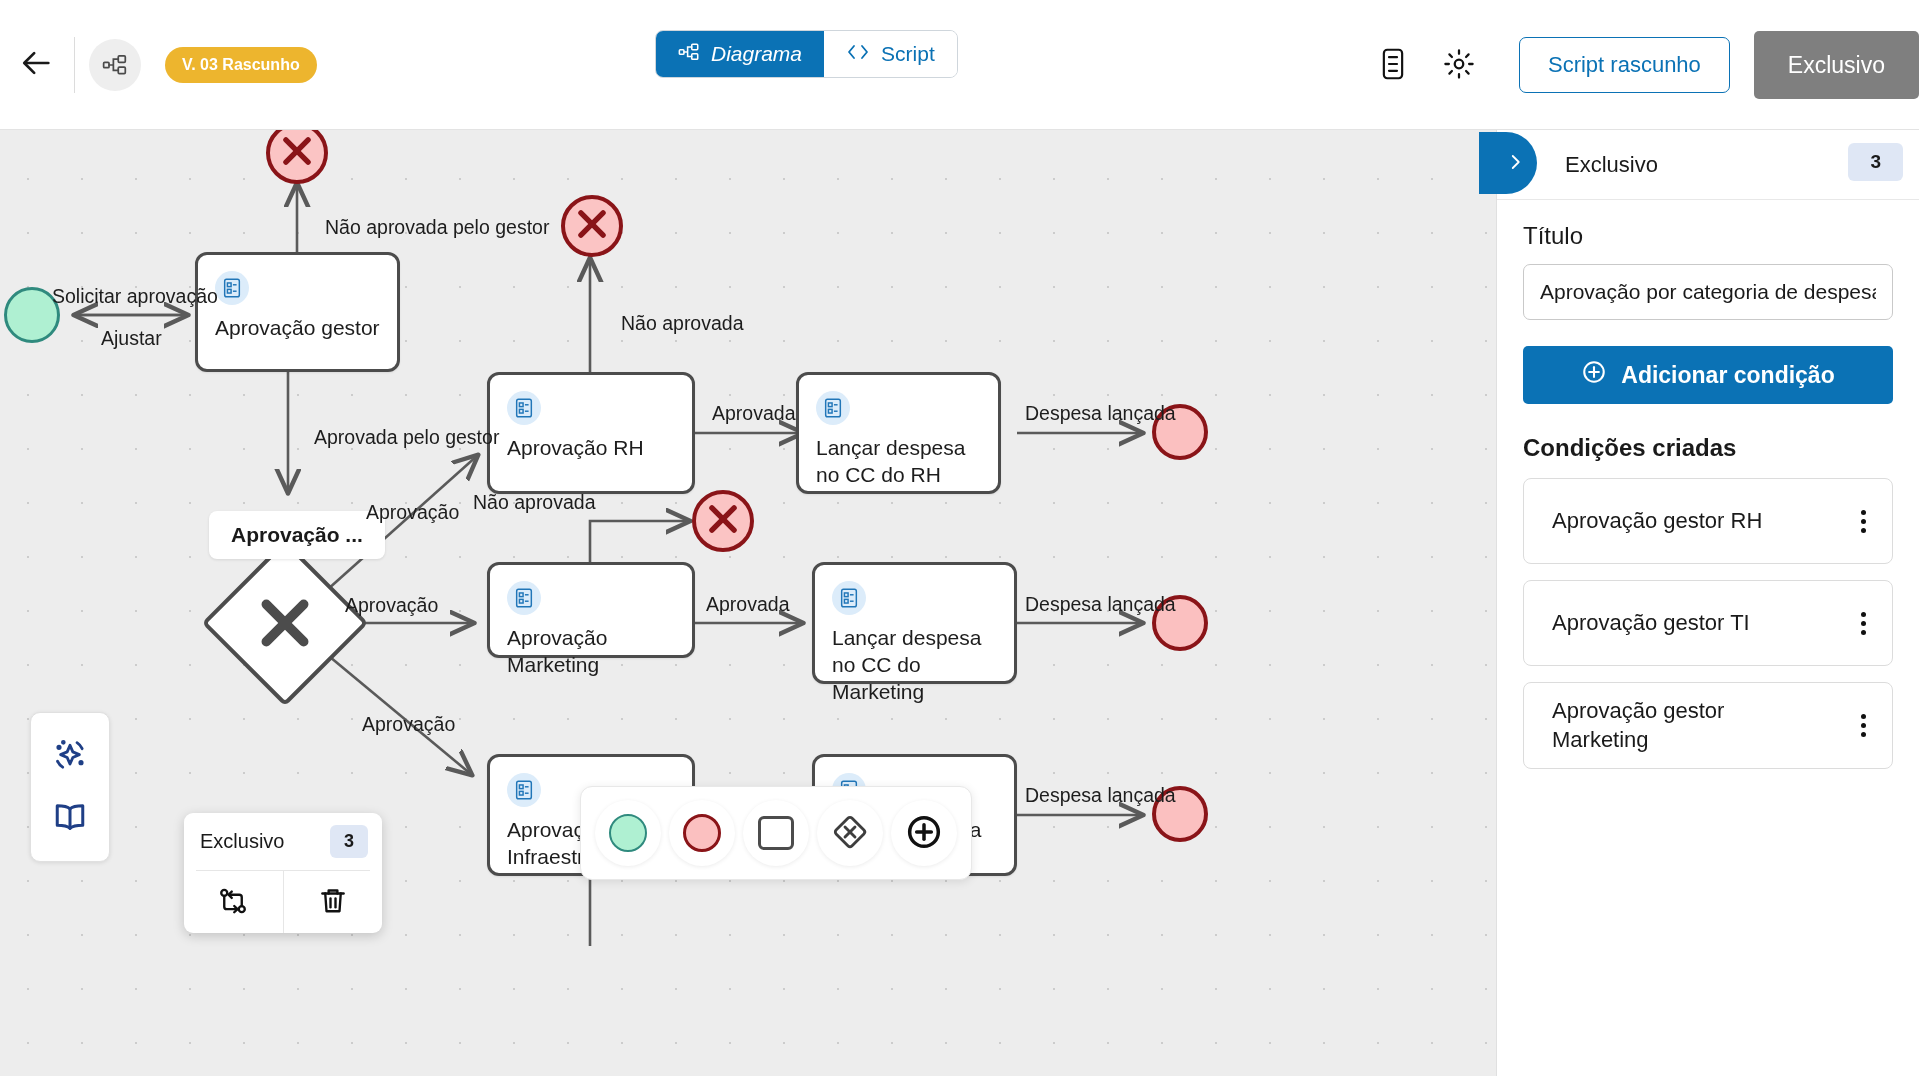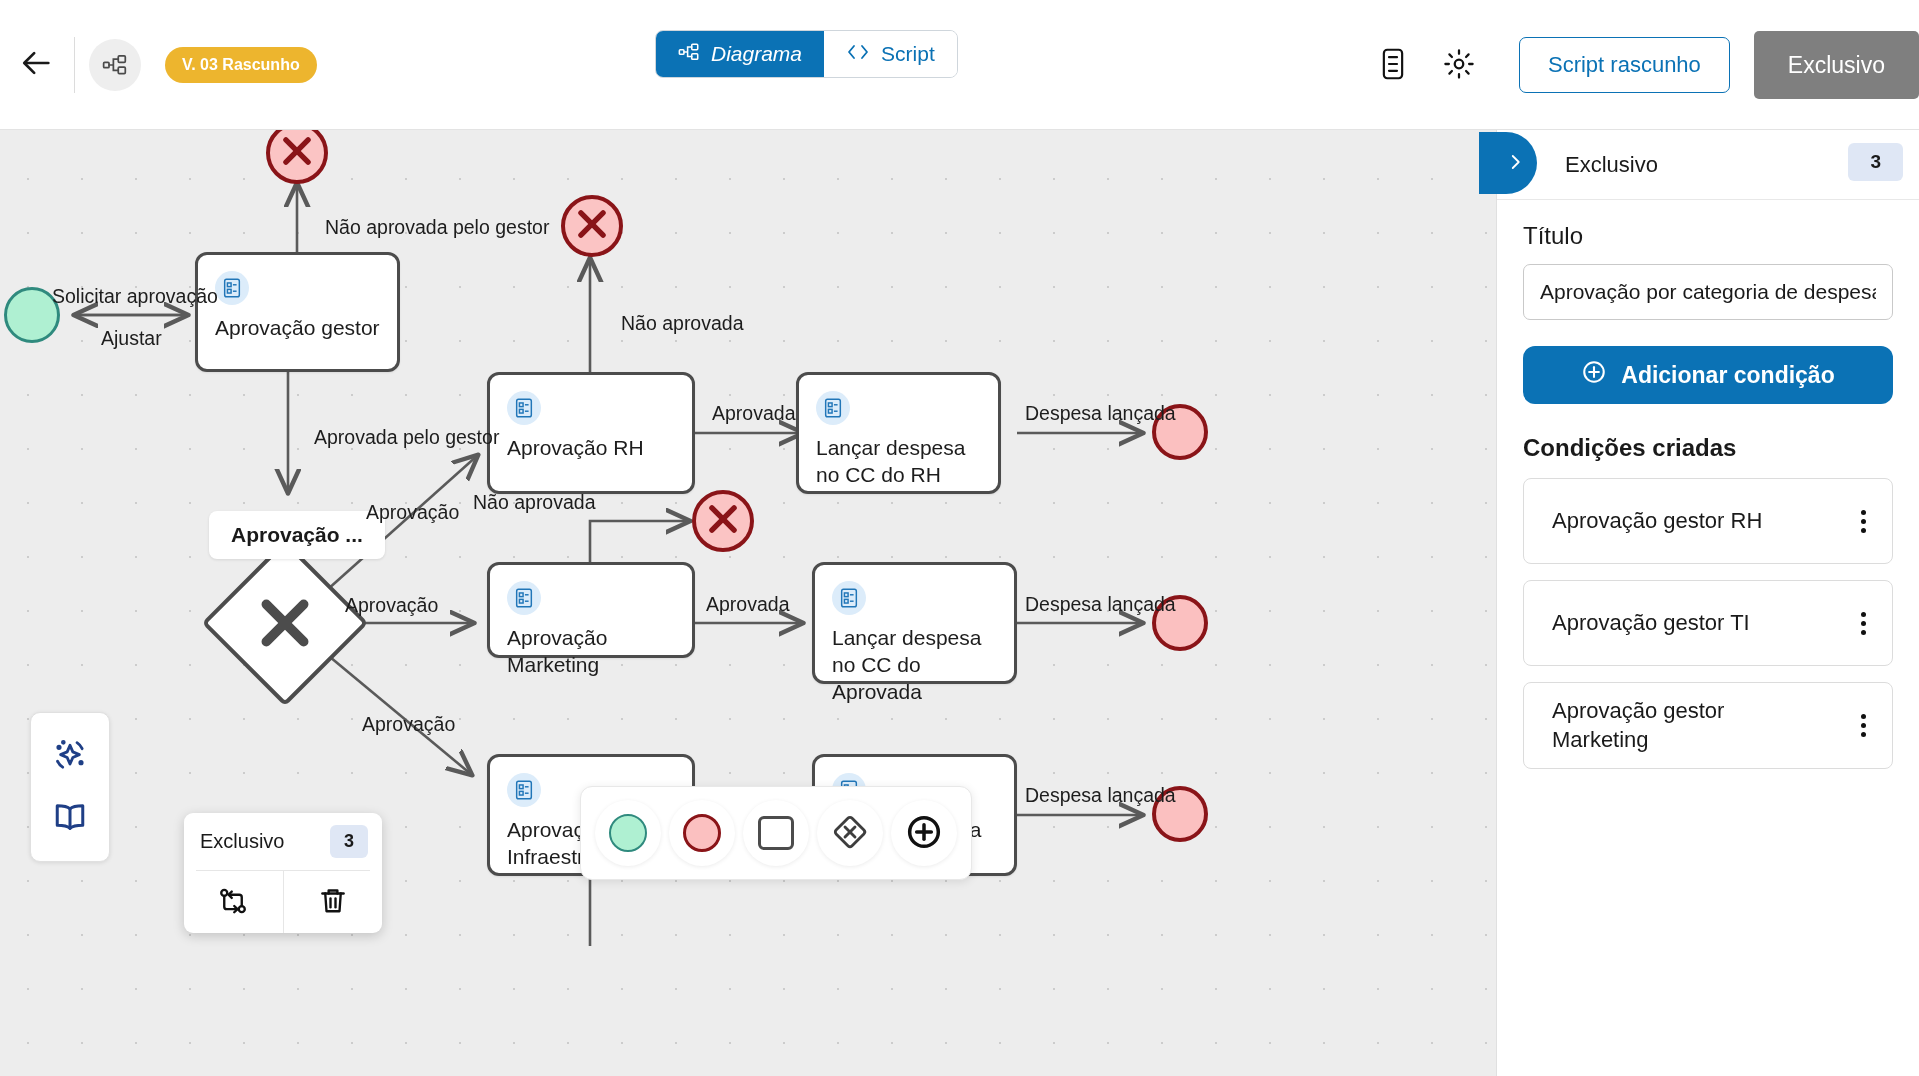--- a/index.html
+++ b/index.html
@@ -241,21 +241,21 @@
   .panel-body { padding: 22px 26px 0 26px; }
   .field-label { font-size: 24px; color: #1a1a1a; margin-bottom: 14px; }
   .text-input {
     width: 100%; height: 56px;
     border: 1px solid #c9c9c9; border-radius: 7px;
     padding: 0 16px; font-size: 21px; color: #1a1a1a;
     font-family: "Liberation Sans", sans-serif; background: #fff;
   }
   .btn-primary {
     width: 100%; height: 58px; margin-top: 26px;
-    background: #0b72b5; color: #ffffff; border: none; border-radius: 12px;
+    background: #0b72b5; color: #ffffff; border: none; border-radius: 5px;
     font-size: 23px; font-weight: 600; cursor: pointer;
     display: flex; align-items: center; justify-content: center; gap: 14px;
     font-family: "Liberation Sans", sans-serif;
   }
   .section-title {
     font-size: 24px; font-weight: 700; color: #1a1a1a;
     margin-top: 30px; margin-bottom: 16px;
   }
   .cond-card {
     border: 1px solid #dcdcdc; border-radius: 8px;
@@ -460,21 +460,21 @@
   <div class="task" style="left:812px; top:432px; width:205px; height:122px;">
     <div class="task-ico">
       <svg width="22" height="22" viewBox="0 0 24 24" fill="none" stroke="#2176b8" stroke-width="1.6">
         <rect x="4" y="2.5" width="16" height="19" rx="2"></rect>
         <rect x="7" y="6.5" width="4" height="4"></rect>
           <path d="M13 8.5h4"></path>
         <rect x="7" y="13.5" width="4" height="4"></rect>
           <path d="M13 15.5h4"></path>
       </svg>
     </div>
-    <div class="task-label">Lançar despesa no CC do Aprovada</div>
+    <div class="task-label">Lançar despesa no CC do Marketing</div>
   </div>
 
   <div class="task" style="left:487px; top:624px; width:208px; height:122px;">
     <div class="task-ico">
       <svg width="22" height="22" viewBox="0 0 24 24" fill="none" stroke="#2176b8" stroke-width="1.6">
         <rect x="4" y="2.5" width="16" height="19" rx="2"></rect>
         <rect x="7" y="6.5" width="4" height="4"></rect>
           <path d="M13 8.5h4"></path>
         <rect x="7" y="13.5" width="4" height="4"></rect>
           <path d="M13 15.5h4"></path>

